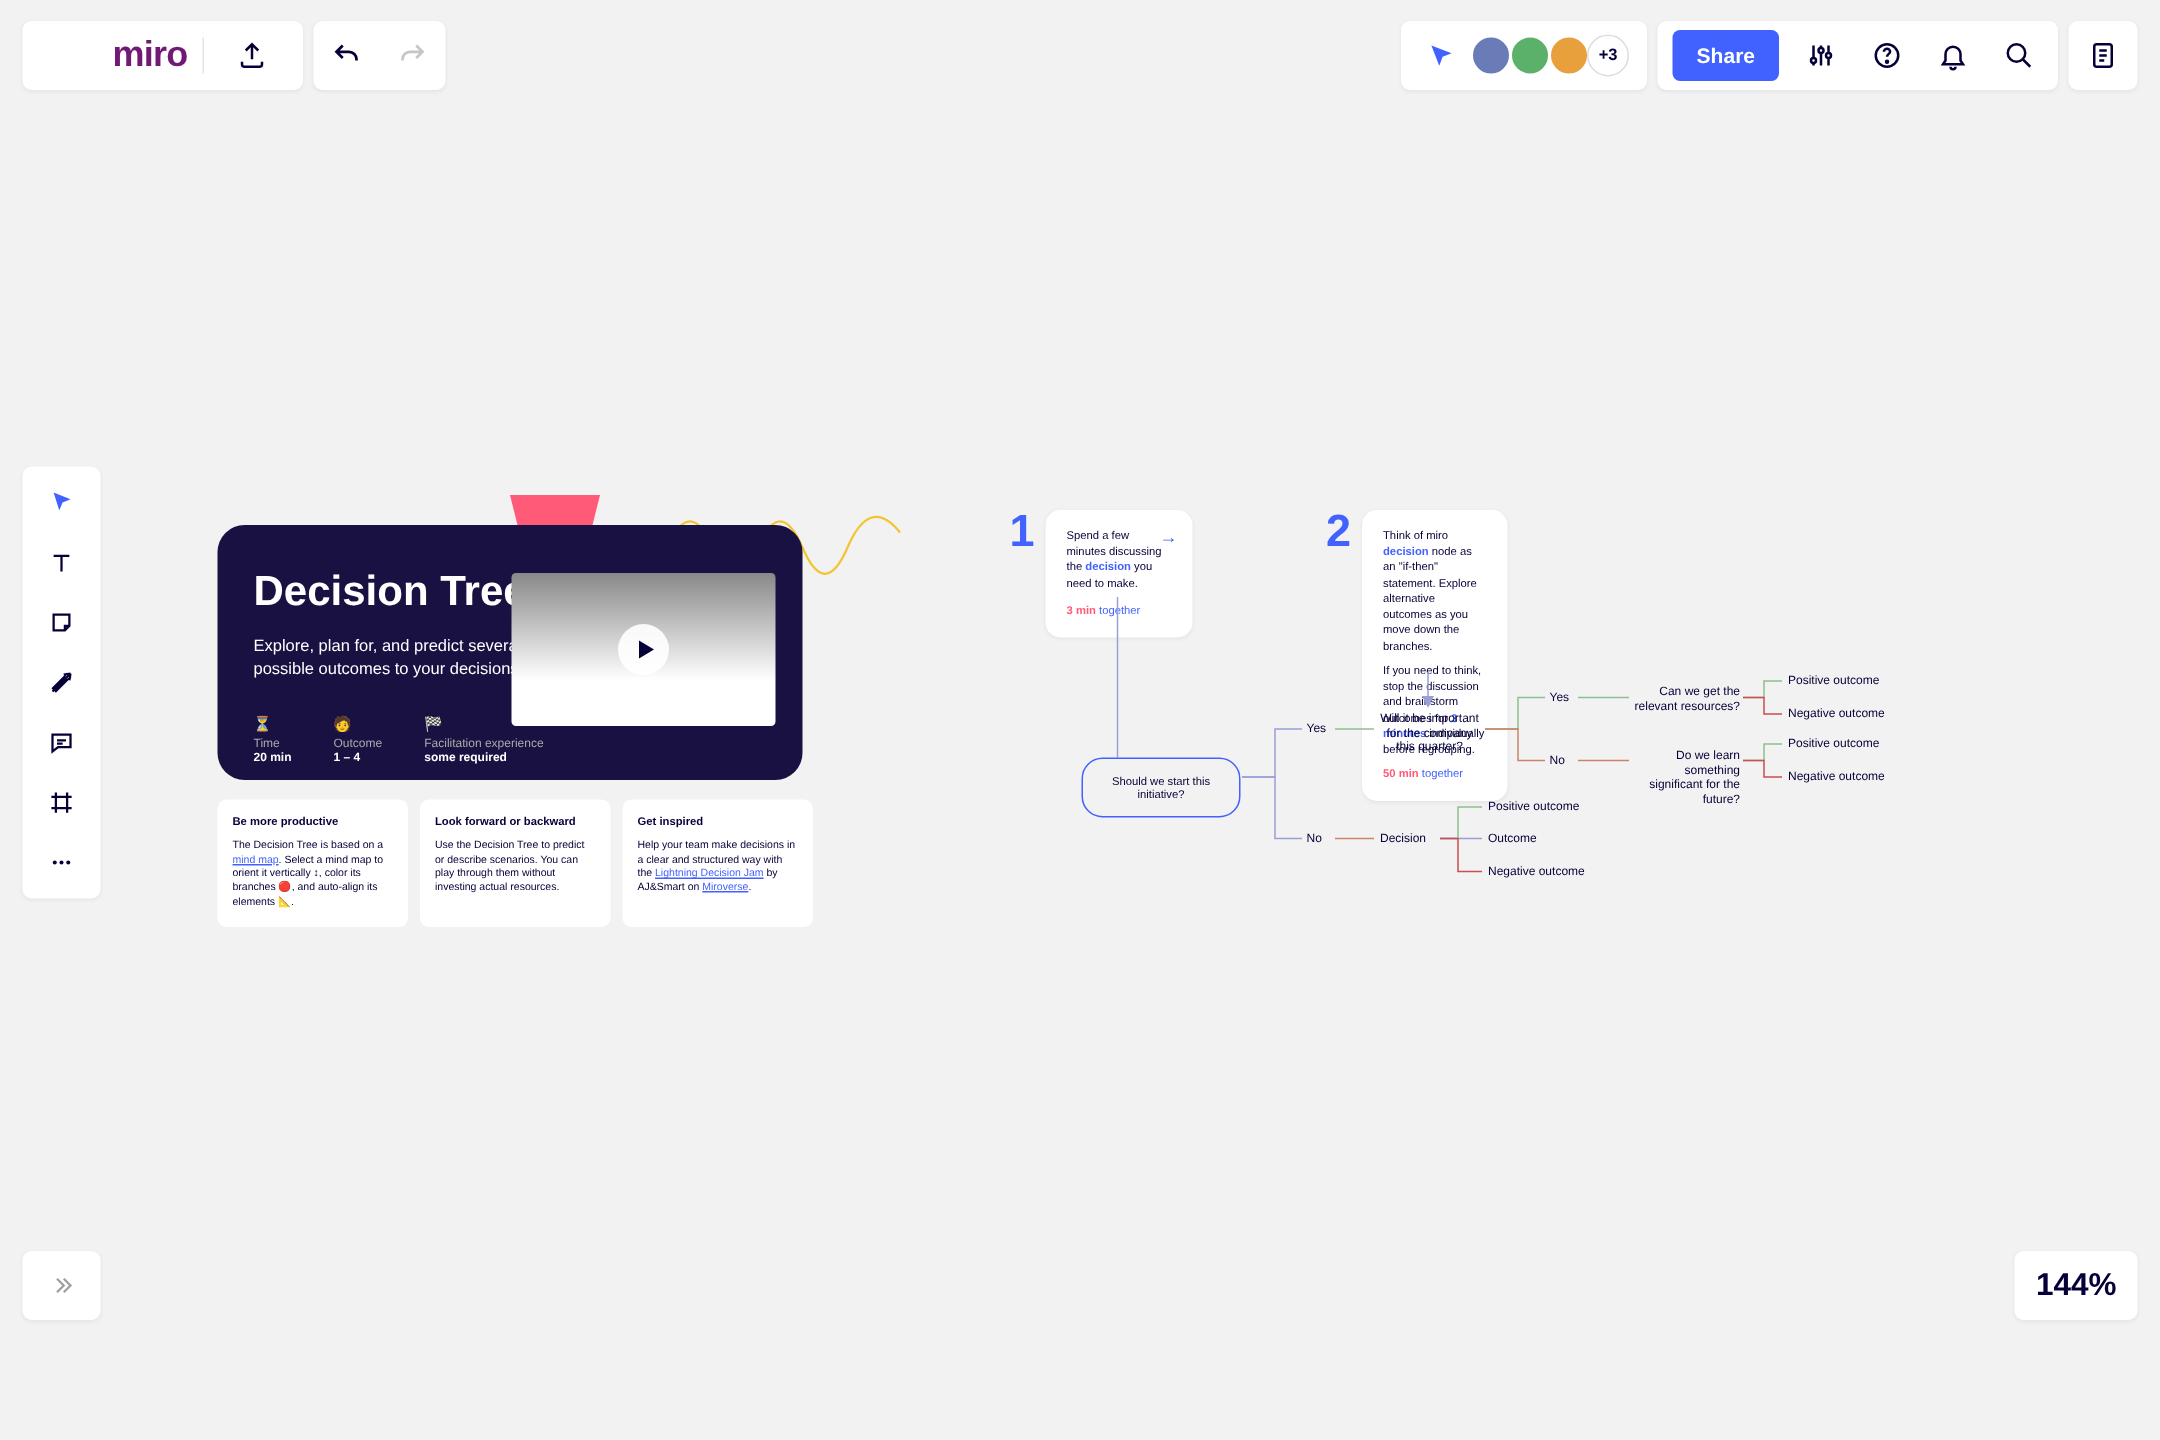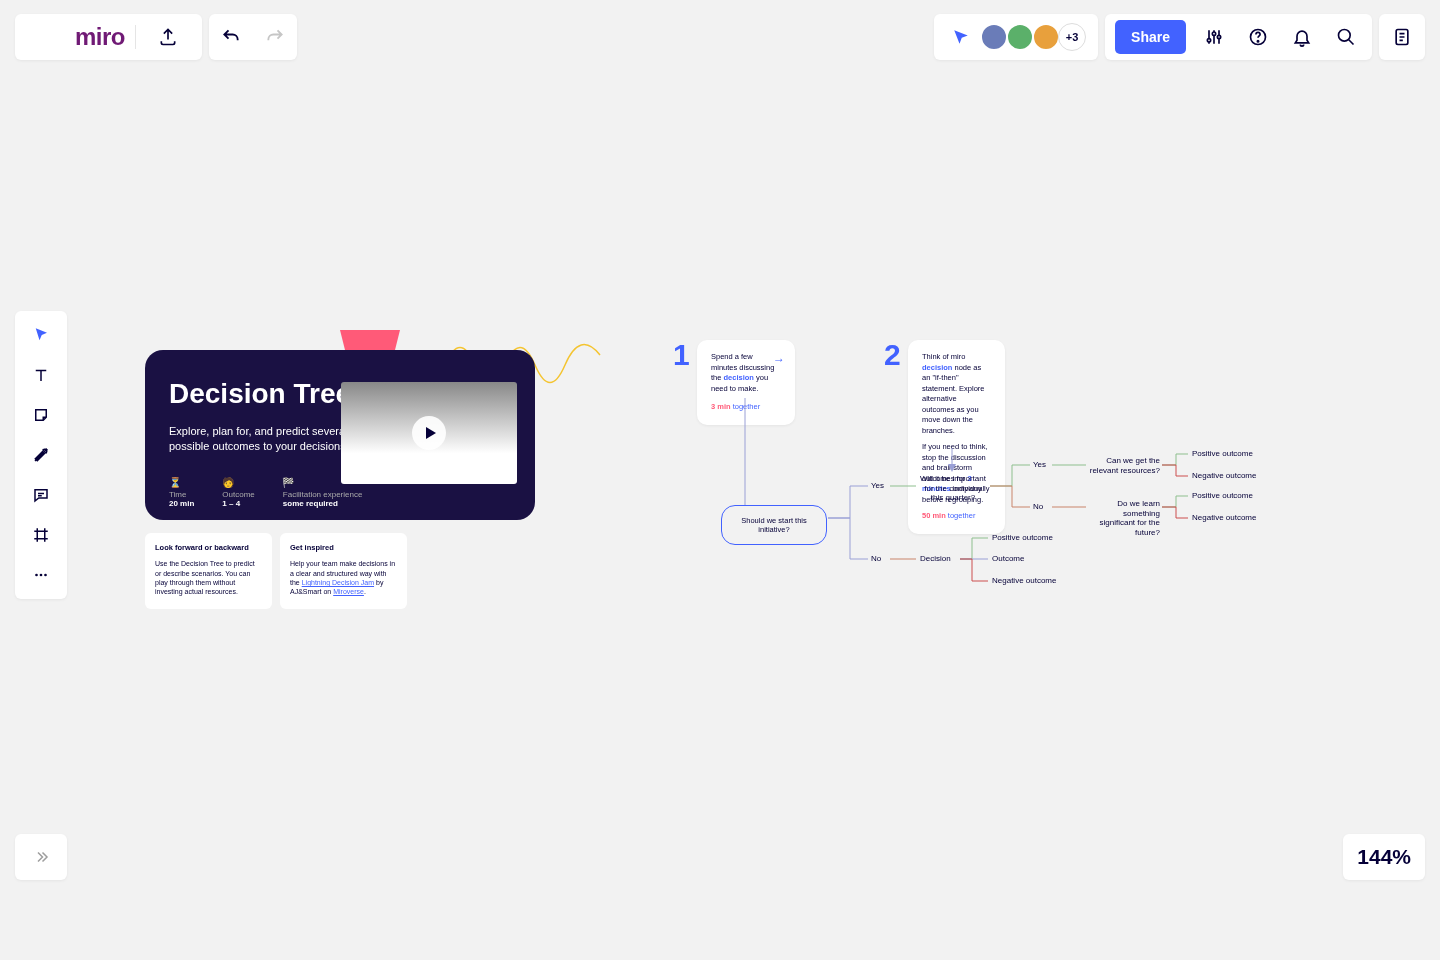--- a/index.html
+++ b/index.html
@@ -417,20 +417,24 @@
         <span class="val">some required</span>
       </div>
     </div>
     <div class="hero-video">
       <div class="play-circle"></div>
     </div>
   </div>
 
   <div class="tips-row">
     <div class="tip-card">
+      <div class="tip-title">Be more productive</div>
+      <span>The Decision Tree is based on a </span><a href="#">mind map</a><span>. Select a mind map to orient it vertically ↕, color its branches 🔴, and auto-align its elements 📐.</span>
+    </div>
+    <div class="tip-card">
       <div class="tip-title">Look forward or backward</div>
       <span>Use the Decision Tree to predict or describe scenarios. You can play through them without investing actual resources.</span>
     </div>
     <div class="tip-card">
       <div class="tip-title">Get inspired</div>
       <span>Help your team make decisions in a clear and structured way with the </span><a href="#">Lightning Decision Jam</a><span> by AJ&amp;Smart on </span><a href="#">Miroverse</a><span>.</span>
     </div>
   </div>
 
   <div class="step-card step1">

